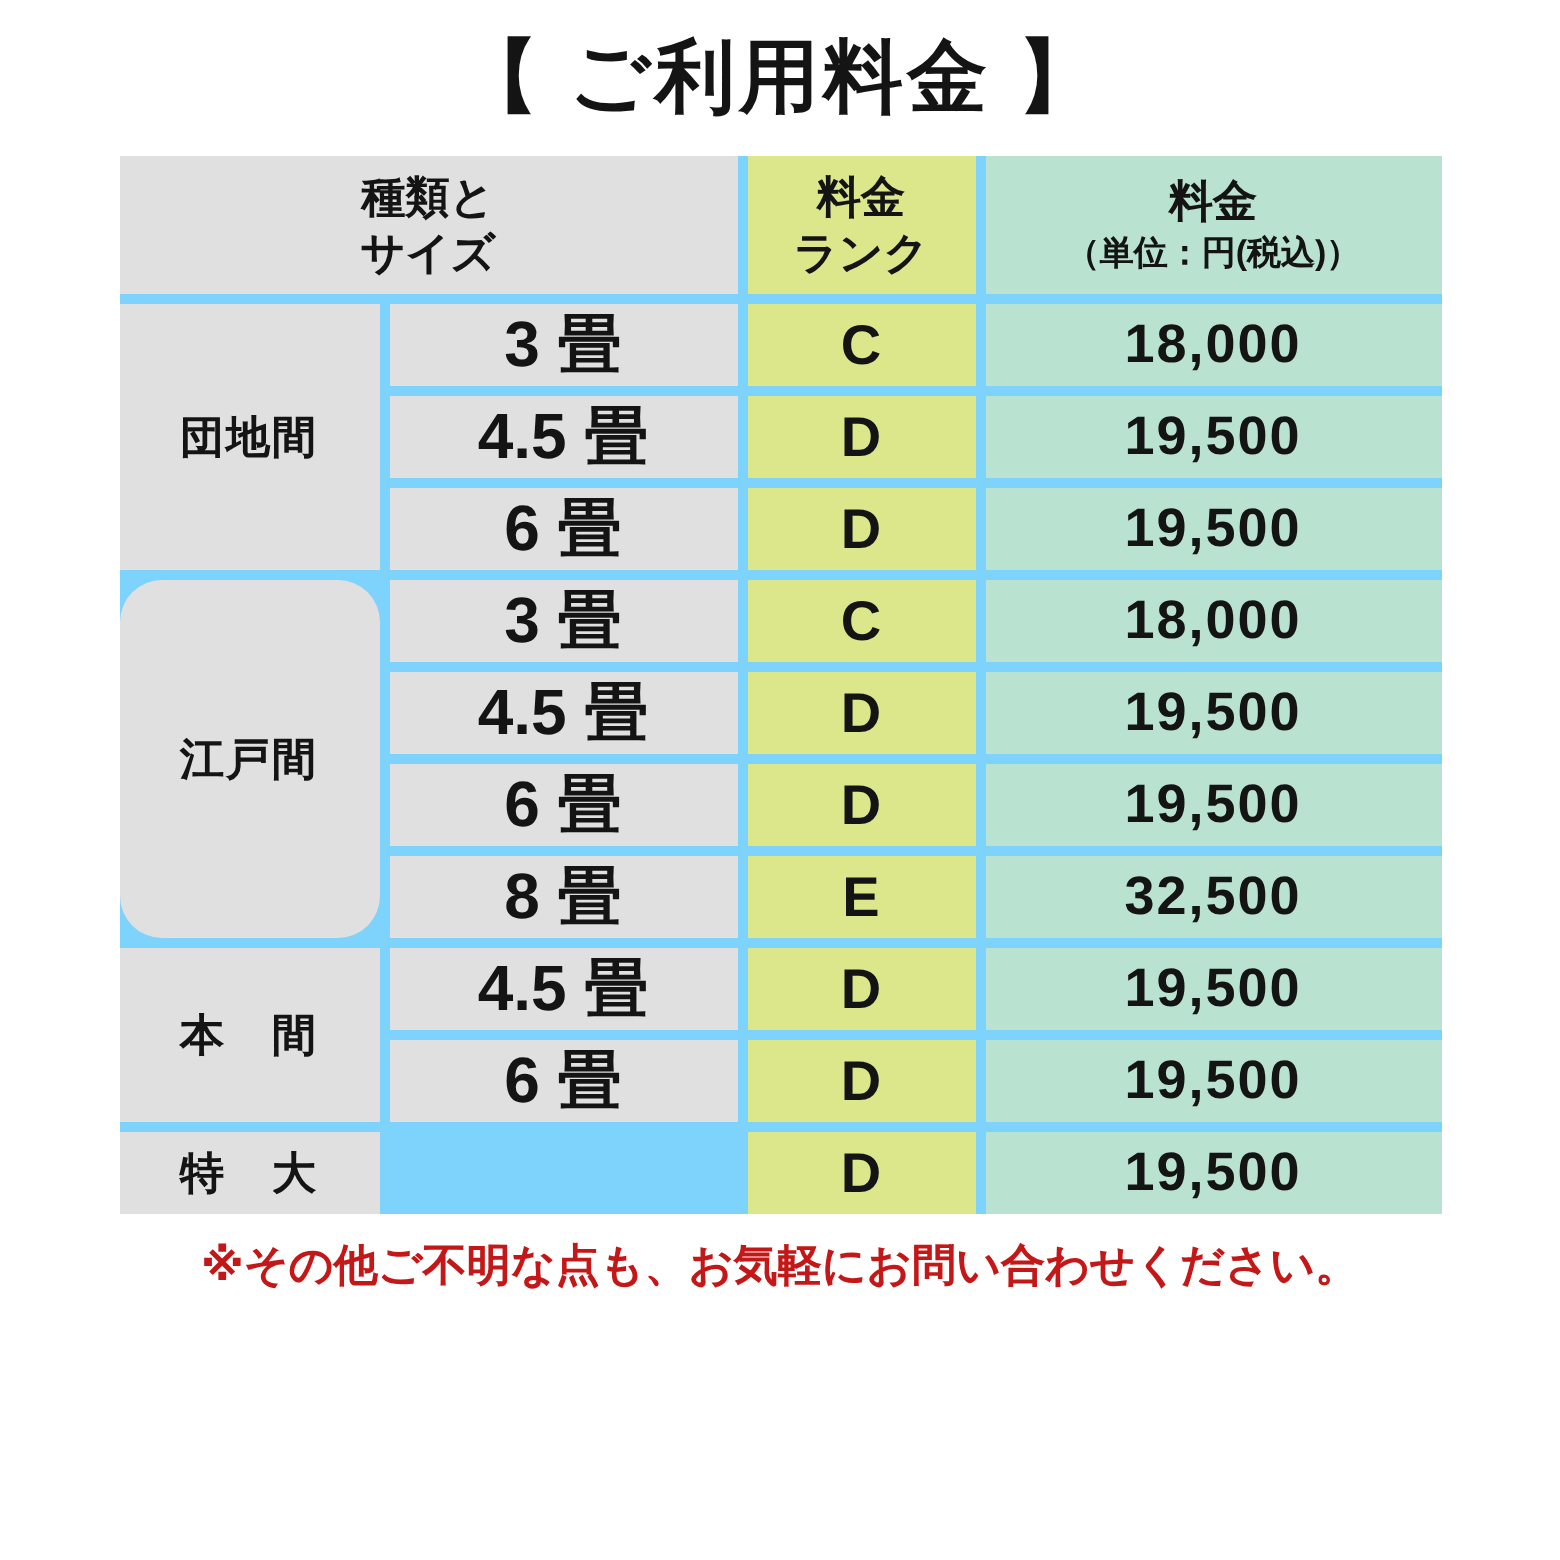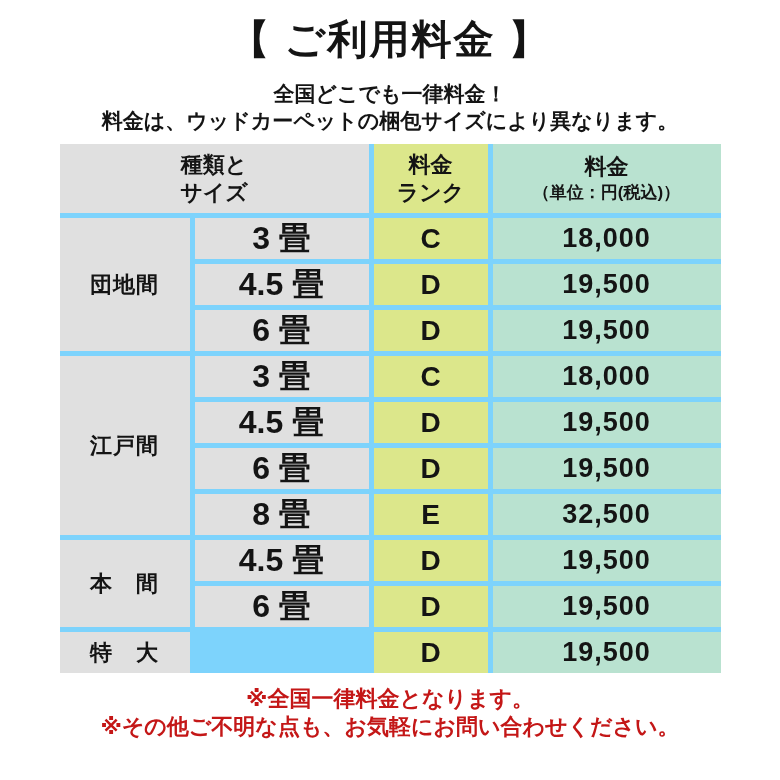--- a/index.html
+++ b/index.html
@@ -68,42 +68,38 @@
     color: #c41717;
   }
 </style>
 </head>
 <body>
 
 <div class="page">
 
   <div class="title">【 ご利用料金 】</div>
 
-  <div class="subtitle">
-    <div>全国どこでも一律料金！</div>
-    <div>料金は、ウッドカーペットの梱包サイズにより異なります。</div>
-  </div>
 
   <div class="grid">
 
     <div class="cell c-gray hdr" style="grid-row:1; grid-column:1 / span 2;">
       <span>種類と</span>
       <span>サイズ</span>
     </div>
     <div class="cell c-yellow hdr" style="grid-row:1; grid-column:3;">
       <span>料金</span>
       <span>ランク</span>
     </div>
     <div class="cell c-teal hdr" style="grid-row:1; grid-column:4;">
       <span>料金</span>
       <span class="sub">（単位：円(税込)）</span>
     </div>
 
     <div class="cell c-gray group-cell" style="grid-row:2 / span 3; grid-column:1;">団地間</div>
-    <div class="cell c-gray group-cell" style="grid-row:5 / span 4; grid-column:1;">江戸間</div>
+    <div class="cell c-gray group-cell" style="grid-row:5 / span 4; grid-column:1;border-radius:21px;">江戸間</div>
     <div class="cell c-gray group-cell" style="grid-row:9 / span 2; grid-column:1;">本　間</div>
     <div class="cell c-gray group-cell" style="grid-row:11; grid-column:1;">特　大</div>
 
     <div class="cell c-gray size-cell" style="grid-row:2; grid-column:2;">3 畳</div>
     <div class="cell c-yellow rank-cell" style="grid-row:2; grid-column:3;">C</div>
     <div class="cell c-teal price-cell" style="grid-row:2; grid-column:4;">18,000</div>
 
     <div class="cell c-gray size-cell" style="grid-row:3; grid-column:2;">4.5 畳</div>
     <div class="cell c-yellow rank-cell" style="grid-row:3; grid-column:3;">D</div>
     <div class="cell c-teal price-cell" style="grid-row:3; grid-column:4;">19,500</div>
@@ -135,17 +131,16 @@
     <div class="cell c-gray size-cell" style="grid-row:10; grid-column:2;">6 畳</div>
     <div class="cell c-yellow rank-cell" style="grid-row:10; grid-column:3;">D</div>
     <div class="cell c-teal price-cell" style="grid-row:10; grid-column:4;">19,500</div>
 
     <div class="cell c-yellow rank-cell" style="grid-row:11; grid-column:3;">D</div>
     <div class="cell c-teal price-cell" style="grid-row:11; grid-column:4;">19,500</div>
 
   </div>
 
   <div class="notes">
-    <div>※全国一律料金となります。</div>
     <div>※その他ご不明な点も、お気軽にお問い合わせください。</div>
   </div>
 
 </div>
 
 </body></html>

